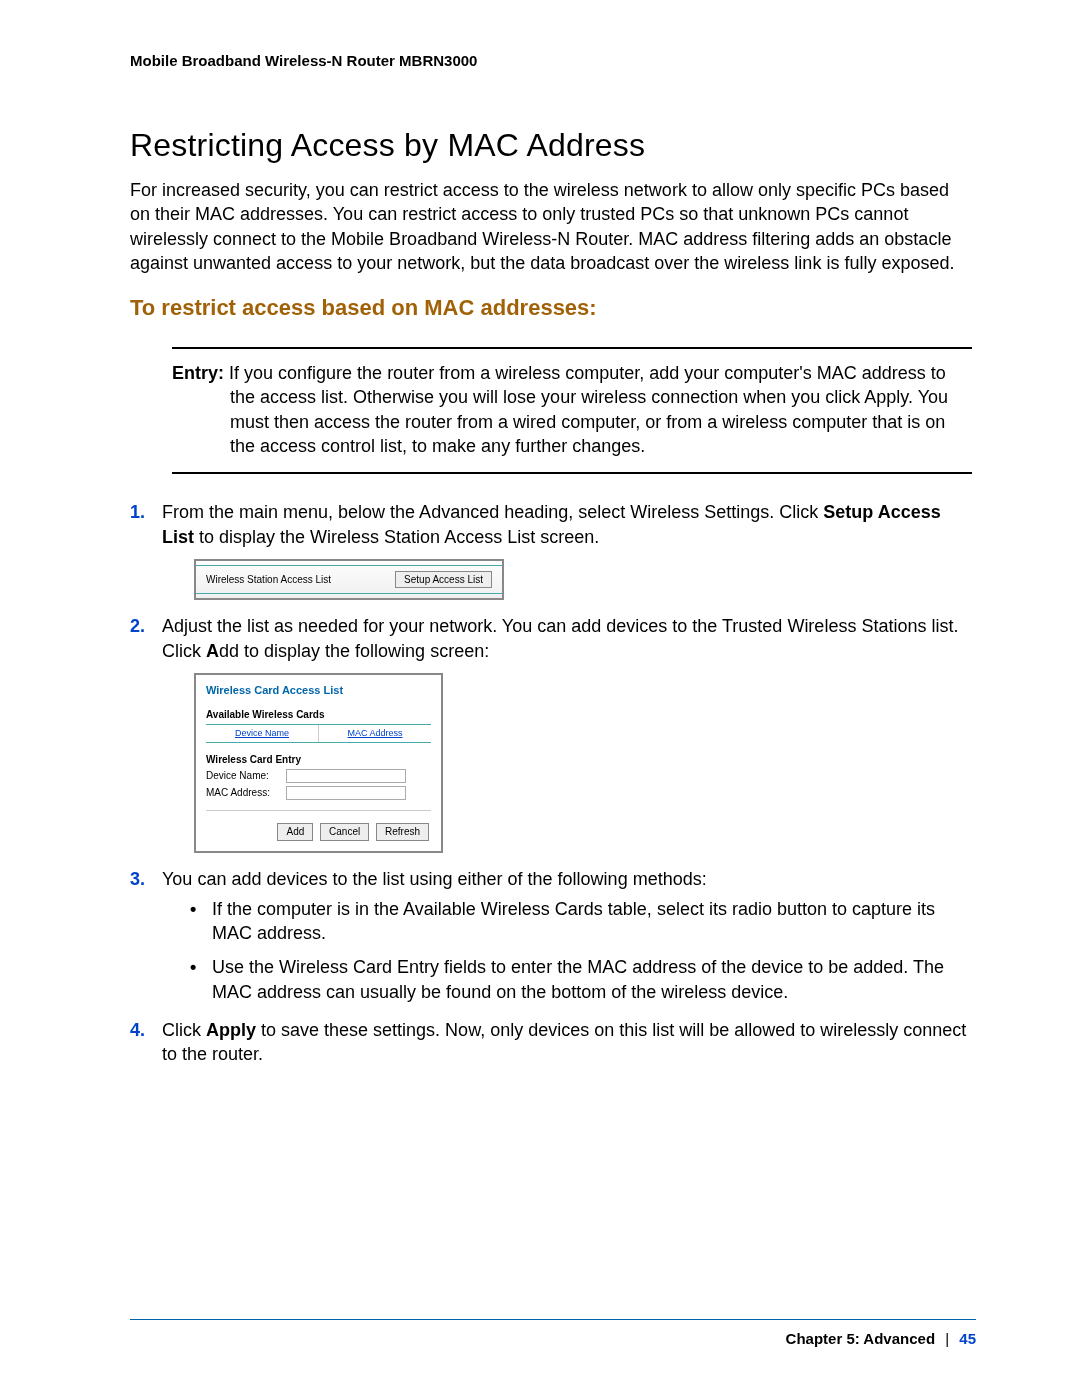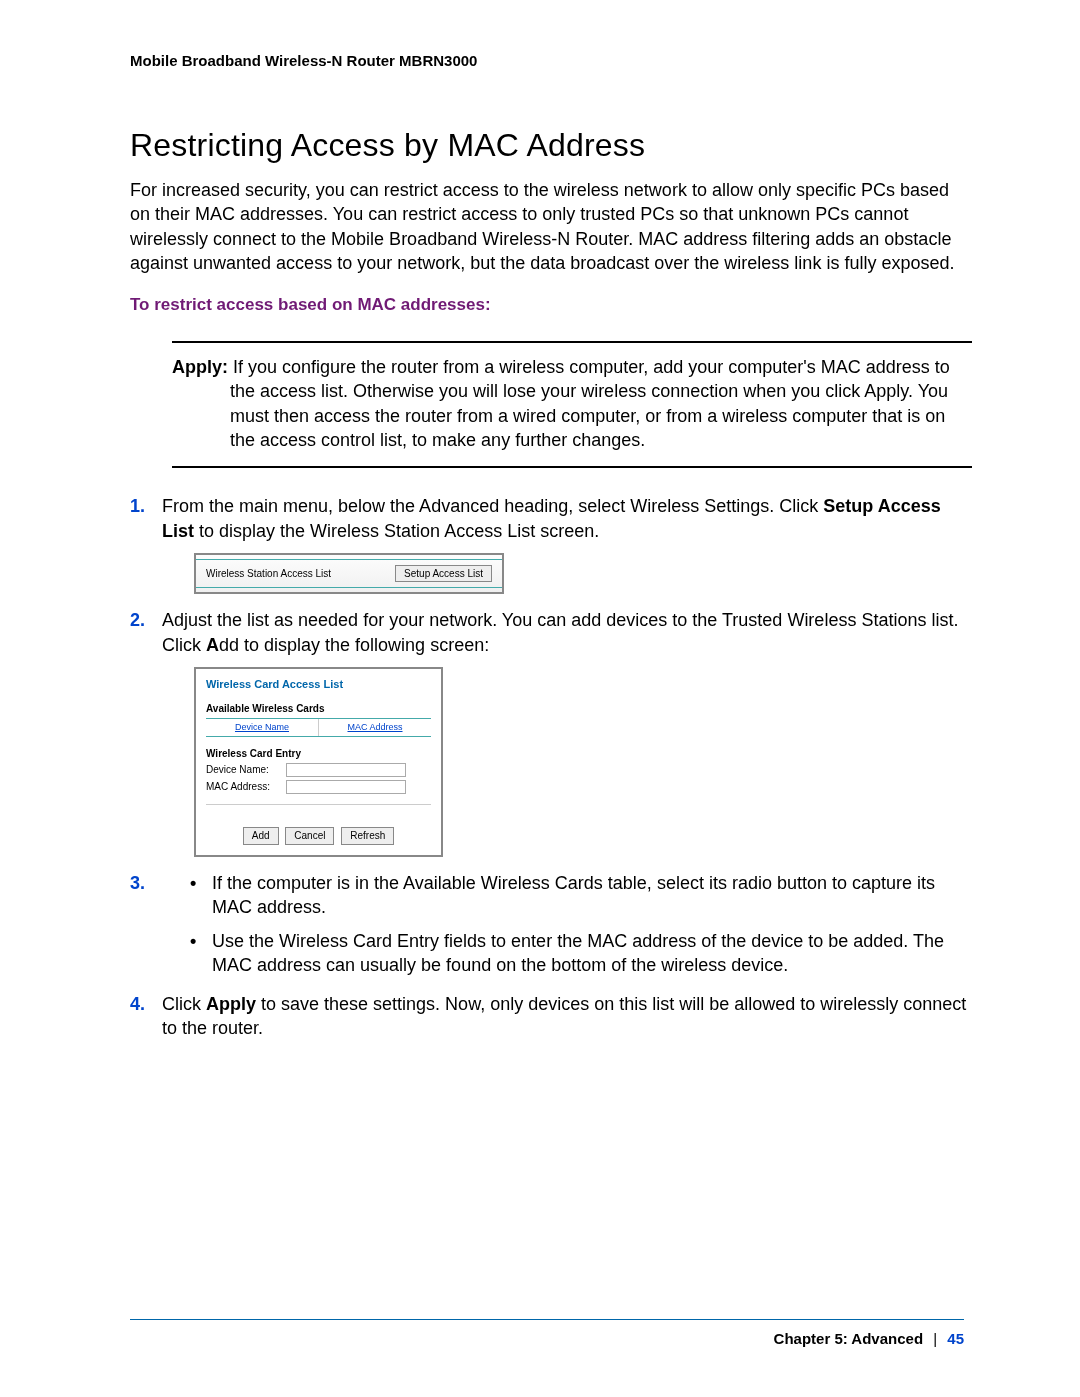--- a/index.html
+++ b/index.html
@@ -24,23 +24,23 @@
     font-size: 32px;
     margin-bottom: 14px;
     letter-spacing: 0.2px;
   }
   p.body {
     font-size: 18px;
     line-height: 1.35;
     margin-bottom: 18px;
   }
   .blue-bold {
-    color: #701a75;
-    font-weight: bold;
-    font-size: 17px;
+    color: #a16207;
+    font-weight: bold;
+    font-size: 22px;
     margin-top: 20px;
     margin-bottom: 26px;
   }
   .note-block {
     border-top: 2px solid #000;
     border-bottom: 2px solid #000;
     margin: 0 0 26px 42px;
     padding: 12px 0 14px 0;
   }
   .note-label {
@@ -141,24 +141,24 @@
     font-size:10px;
   }
   .screenshot2 .formrow label { width: 80px; }
   .screenshot2 .formrow .inp {
     border:1px solid #aaa;
     height:14px;
     width:120px;
     background:#fff;
   }
   .screenshot2 .btnrow {
-    text-align:center;
+    text-align:right;
     margin-top:10px;
     border-top:1px solid #ccc;
-    padding-top:22px;
+    padding-top:12px;
   }
   .screenshot2 .btnrow .b {
     border:1px solid #888;
     background:#eee;
     font-size:10px;
     padding:1px 8px;
     margin:0 2px;
     display:inline-block;
   }
   ul.bullets {
@@ -175,21 +175,21 @@
   ul.bullets li::before {
     content: "•";
     position: absolute;
     left: 0;
     font-weight: bold;
   }
   .footer {
     position: absolute;
     bottom: 50px;
     left: 130px;
-    right: 116px;
+    right: 104px;
     border-top: 1px solid #0066aa;
     padding-top: 10px;
     text-align: right;
     font-size: 15px;
     font-weight: bold;
   }
   .footer .sep { color:#000; font-weight:normal; margin:0 6px;}
   .footer .pn { color:#0044cc; }
 </style>
 </head>
@@ -199,21 +199,21 @@
   <div class="doc-header">Mobile Broadband Wireless-N Router MBRN3000</div>
 
   <h1 class="section-title">Restricting Access by MAC Address</h1>
 
   <p class="body">For increased security, you can restrict access to the wireless network to allow only specific PCs based on their MAC addresses. You can restrict access to only trusted PCs so that unknown PCs cannot wirelessly connect to the Mobile Broadband Wireless-N Router. MAC address filtering adds an obstacle against unwanted access to your network, but the data broadcast over the wireless link is fully exposed.</p>
 
   <div class="blue-bold">To restrict access based on MAC addresses:</div>
 
   <div class="note-block">
     <div class="note-text note-indent">
-      <span class="note-label">Apply:</span>
+      <span class="note-label">Entry:</span>
       <span>If you configure the router from a wireless computer, add your computer's MAC address to the access list. Otherwise you will lose your wireless connection when you click Apply. You must then access the router from a wired computer, or from a wireless computer that is on the access control list, to make any further changes.</span>
     </div>
   </div>
 
   <ol class="steps">
     <li>
       <span>From the main menu, below the Advanced heading, select Wireless Settings. Click </span><span class="bold">Setup Access List</span><span> to display the Wireless Station Access List screen.</span>
 
       <div class="screenshot1">
         <div class="row1">
@@ -244,20 +244,21 @@
         </div>
         <div class="btnrow">
           <span class="b">Add</span>
           <span class="b">Cancel</span>
           <span class="b">Refresh</span>
         </div>
       </div>
     </li>
 
     <li>
+      <span>You can add devices to the list using either of the following methods:</span>
       <ul class="bullets">
         <li>If the computer is in the Available Wireless Cards table, select its radio button to capture its MAC address.</li>
         <li>Use the Wireless Card Entry fields to enter the MAC address of the device to be added. The MAC address can usually be found on the bottom of the wireless device.</li>
       </ul>
     </li>
 
     <li>
       <span>Click </span><span class="bold">Apply</span><span> to save these settings. Now, only devices on this list will be allowed to wirelessly connect to the router.</span>
     </li>
   </ol>

